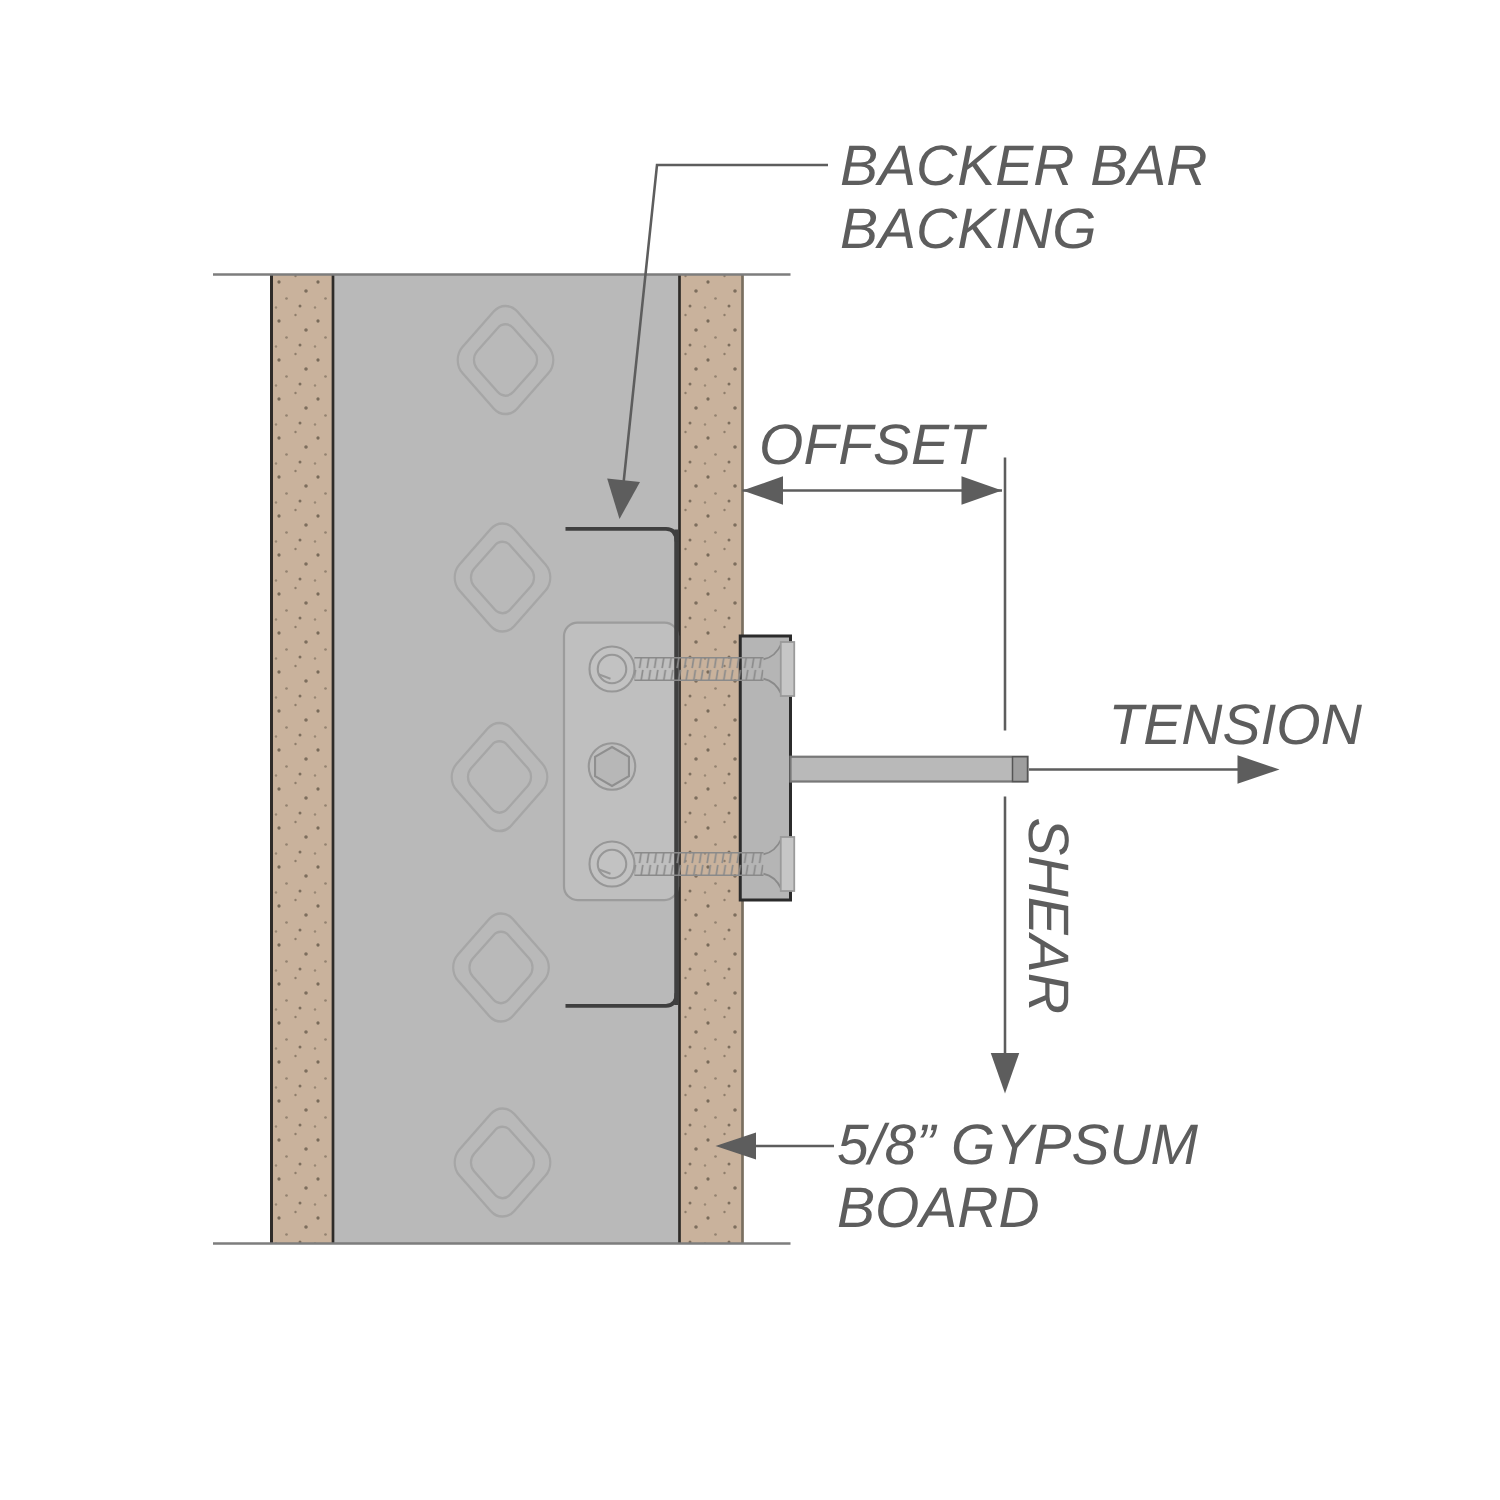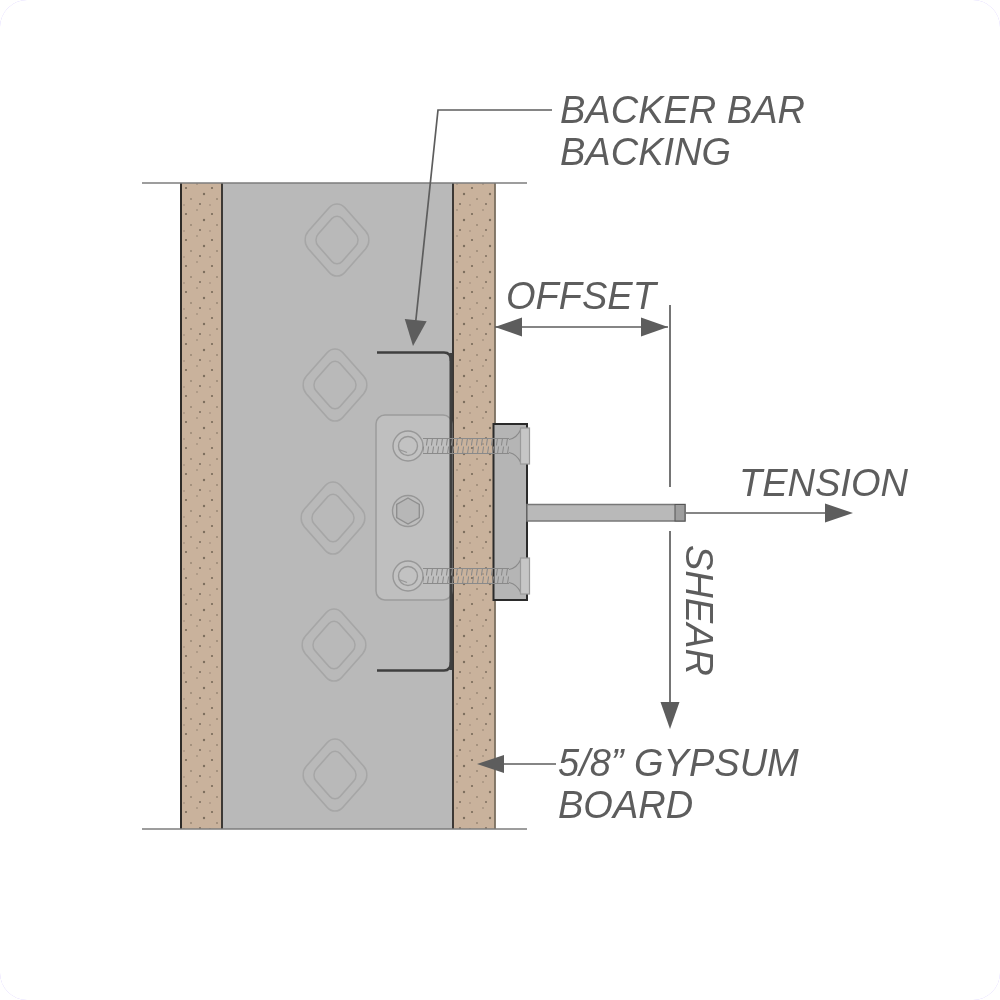--- a/index.html
+++ b/index.html
@@ -1,16 +1,16 @@
 <!DOCTYPE html>
 <html><head>
 <meta charset="utf-8">
 <style>
   html,body { margin:0; padding:0; background:#ffffff; }
-  .stage { width:1000px; height:1000px; position:relative; background:#c4b5fd; overflow:hidden;border-radius:27px; }
+  .stage { width:1000px; height:1000px; position:relative; background:#c4b5fd; overflow:hidden; }
   svg { display:block; }
   .lbl { font-family:"Liberation Sans", sans-serif; font-style:italic; font-size:38px; fill:#5d5d5d; }
   .ann { stroke:#5d5d5d; stroke-width:1.7; fill:none; }
   .ahead { fill:#5d5d5d; stroke:none; }
   .thin { stroke:#8a8a8a; stroke-width:1.2; fill:none; }
   .fastener { stroke:#979797; stroke-width:1.4; }
 </style>
 </head>
 <body>
 

